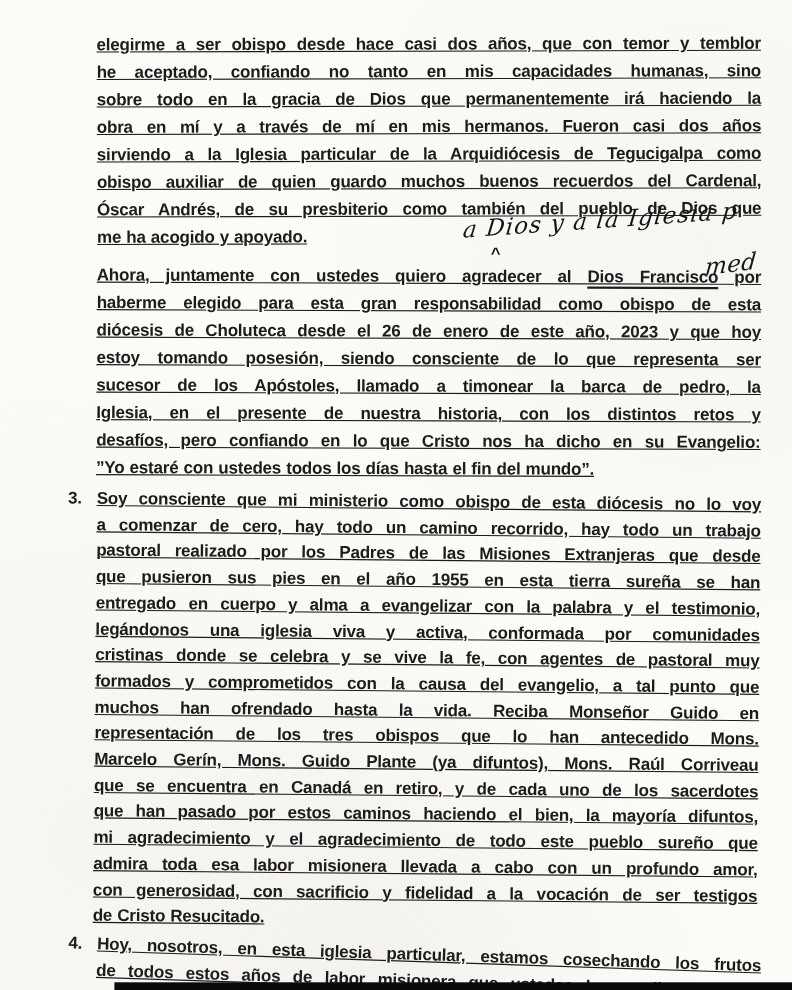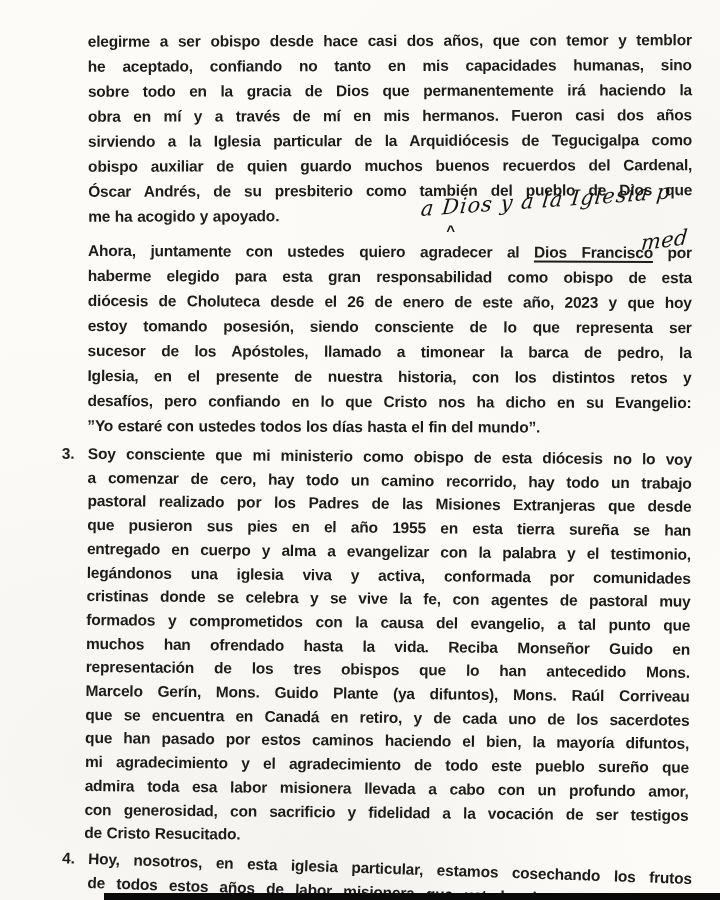--- a/index.html
+++ b/index.html
@@ -11,20 +11,21 @@
     position:relative;width:720px;height:900px;overflow:hidden;
     background:
       radial-gradient(circle at 12% 85%, rgba(90,80,70,0.035), transparent 45%),
       radial-gradient(circle at 88% 25%, rgba(90,80,70,0.03), transparent 40%),
       radial-gradient(circle at 50% 99%, rgba(120,110,100,0.05), transparent 30%),
       #fcfbf8;
   }
   .text-block{
     position:absolute;left:88px;top:28px;width:604px;
     color:#1c1c1c;
+    text-decoration:underline;
   }
   .para{
     position:relative;
     font-weight:700;
     font-size:15.5px;
     letter-spacing:-0.2px;
     word-spacing:0.5px;
   }
   .p1{line-height:25px;transform:rotate(-0.15deg);}
   .p2{line-height:25px;margin-top:10px;transform:rotate(0.2deg);transform-origin:0 0;}

